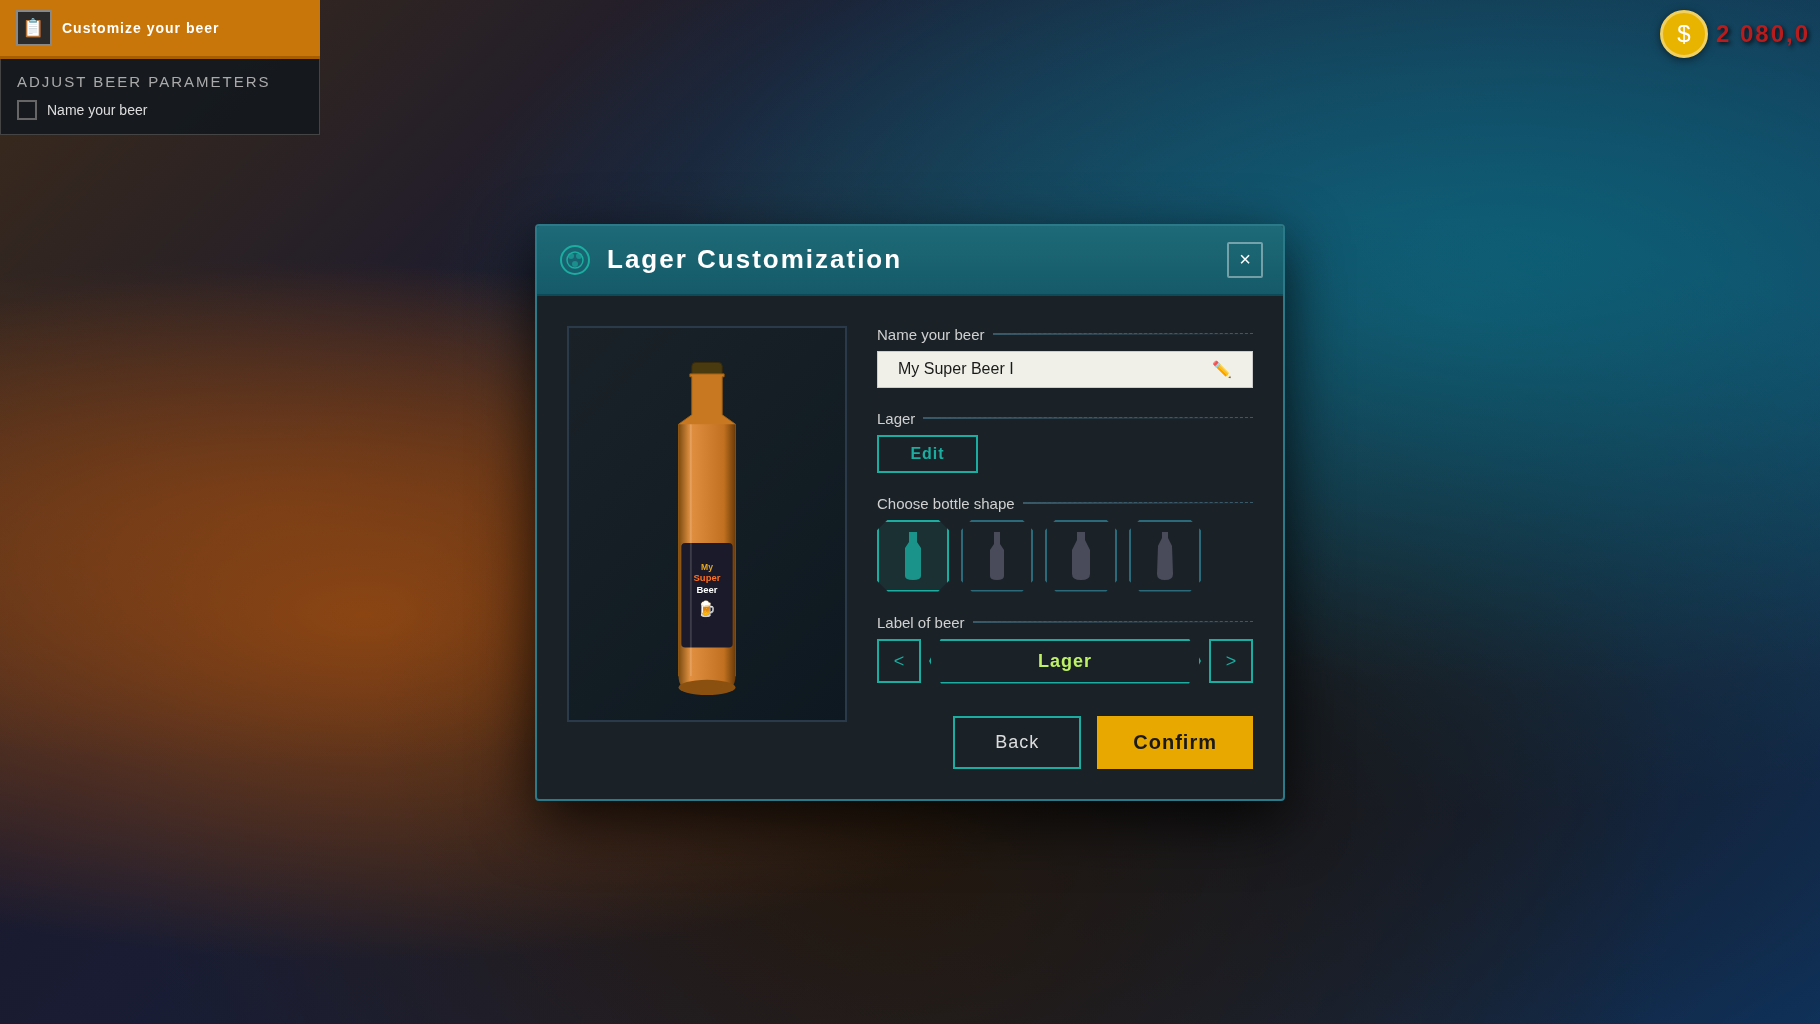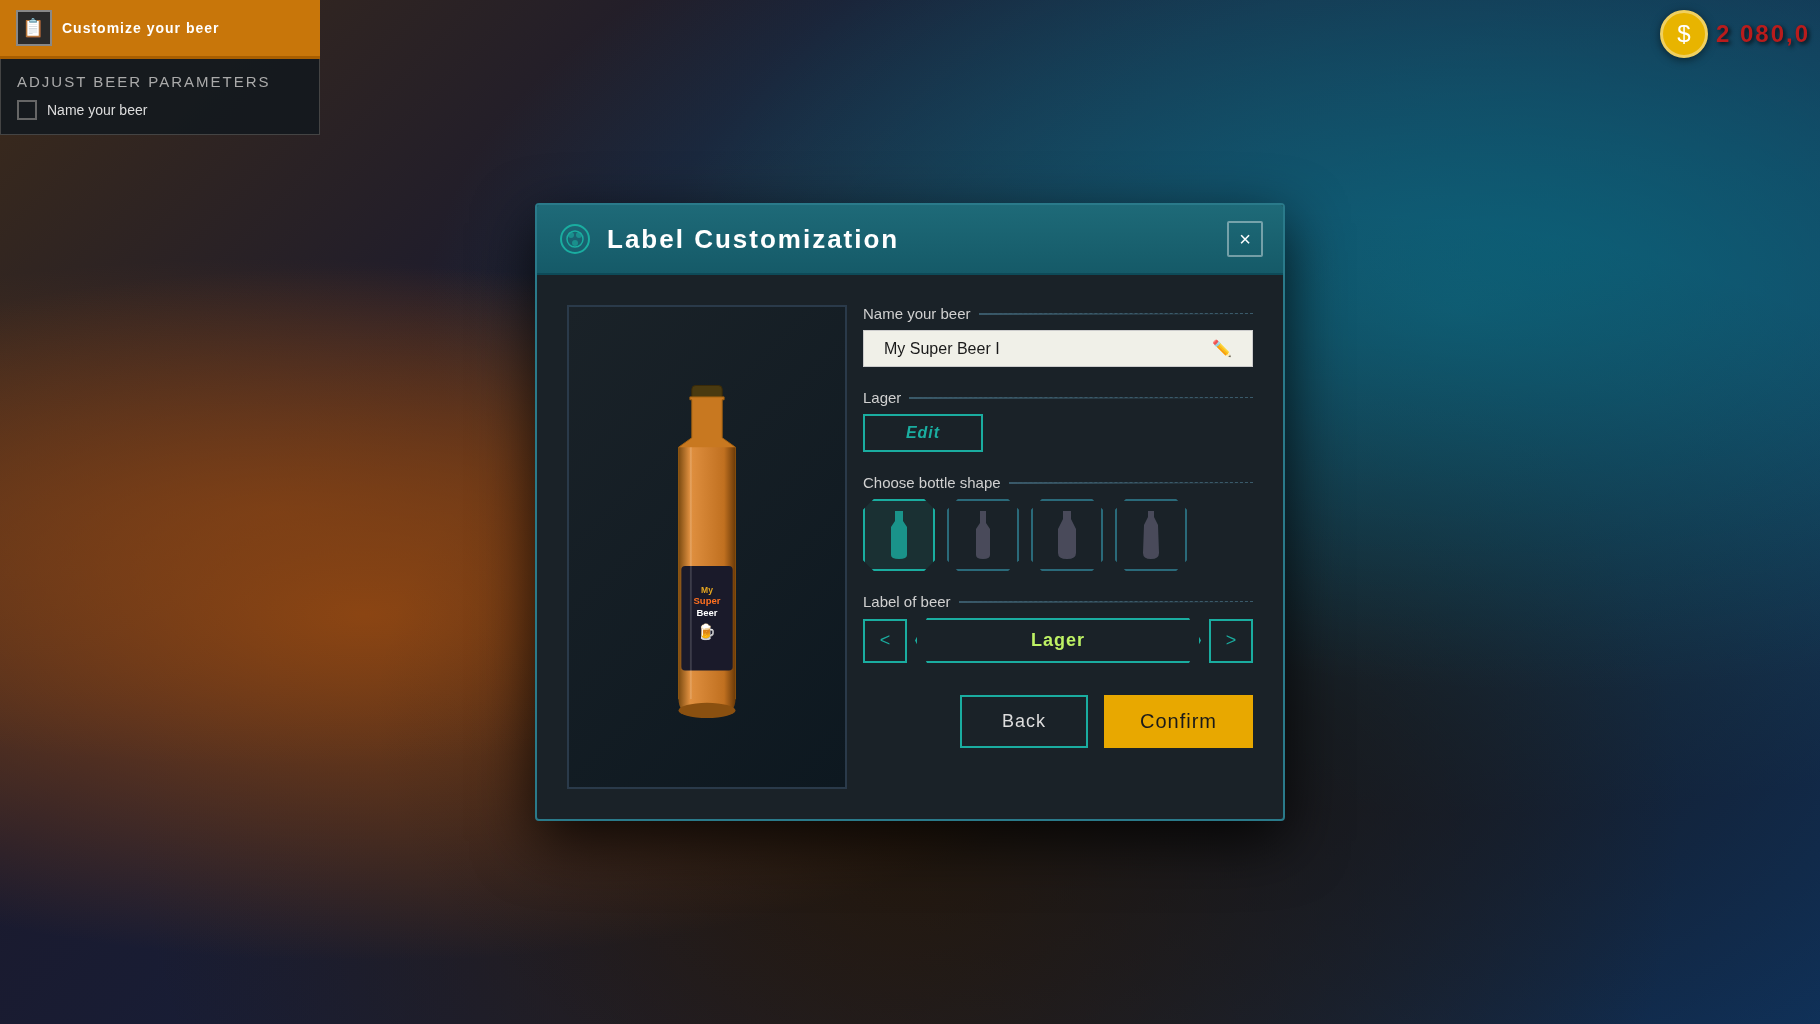--- a/index.html
+++ b/index.html
@@ -200,29 +200,29 @@
 
     .modal-body {
       display: flex;
       gap: 0;
       padding: 30px;
     }
 
     
     .bottle-preview {
       width: 280px;
-      height: 484px;
+      height: 396px;
       border: 2px solid #2a3a4a;
       background: linear-gradient(135deg, #1a2228 0%, #0d1820 100%);
       display: flex;
       align-items: center;
       justify-content: center;
       flex-shrink: 0;
       position: relative;
-      margin-right: 16px;
+      margin-right: 30px;
     }
 
     
     .bottle-svg {
       width: 180px;
       height: 380px;
     }
 
     
     .controls-section {
@@ -274,30 +274,29 @@
     }
 
     .edit-icon {
       color: #888;
       font-size: 16px;
       cursor: pointer;
     }
 
     
     .edit-btn {
-      width: 120px;
+      width: 101px;
       padding: 8px 16px;
       background: transparent;
       border: 2px solid #1aada0;
       color: #1aada0;
       font-size: 16px;
       font-weight: bold;
       cursor: pointer;
       letter-spacing: 1px;
-      font-style: italic;
     }
 
     
     .bottle-shapes {
       display: flex;
       gap: 12px;
       align-items: center;
     }
 
     .bottle-shape-btn {
@@ -373,21 +372,21 @@
       cursor: pointer;
       letter-spacing: 1px;
     }
 
     .confirm-btn {
       padding: 14px 36px;
       background: #e8a800;
       border: none;
       color: #1a1a1a;
       font-size: 20px;
-      font-weight: normal;
+      font-weight: bold;
       cursor: pointer;
       letter-spacing: 1px;
     }
   </style>
 </head>
 <body>
 
 <div class="bg"></div>
 <div class="bg-overlay"></div>
 
@@ -418,21 +417,21 @@
         <div class="modal-header-icon">
 
           <svg width="36" height="36" viewBox="0 0 36 36" fill="none">
             <circle cx="18" cy="18" r="14" stroke="#1aada0" stroke-width="2" fill="none"></circle>
             <circle cx="18" cy="18" r="8" stroke="#1aada0" stroke-width="1.5" fill="none"></circle>
             <circle cx="14" cy="14" r="3" fill="#1aada0" opacity="0.6"></circle>
             <circle cx="22" cy="14" r="3" fill="#1aada0" opacity="0.6"></circle>
             <circle cx="18" cy="22" r="3" fill="#1aada0" opacity="0.6"></circle>
           </svg>
         </div>
-        <span class="modal-title">Label  Customization</span>
+        <span class="modal-title">Lager  Customization</span>
       </div>
       <button class="modal-close">×</button>
     </div>
 
     <div class="modal-body">
 
       <div class="bottle-preview">
         <svg class="bottle-svg" viewBox="0 0 180 400">
 
           <rect x="74" y="30" width="32" height="15" rx="4" fill="#4a3a10" stroke="#3a2a08" stroke-width="1"></rect>

